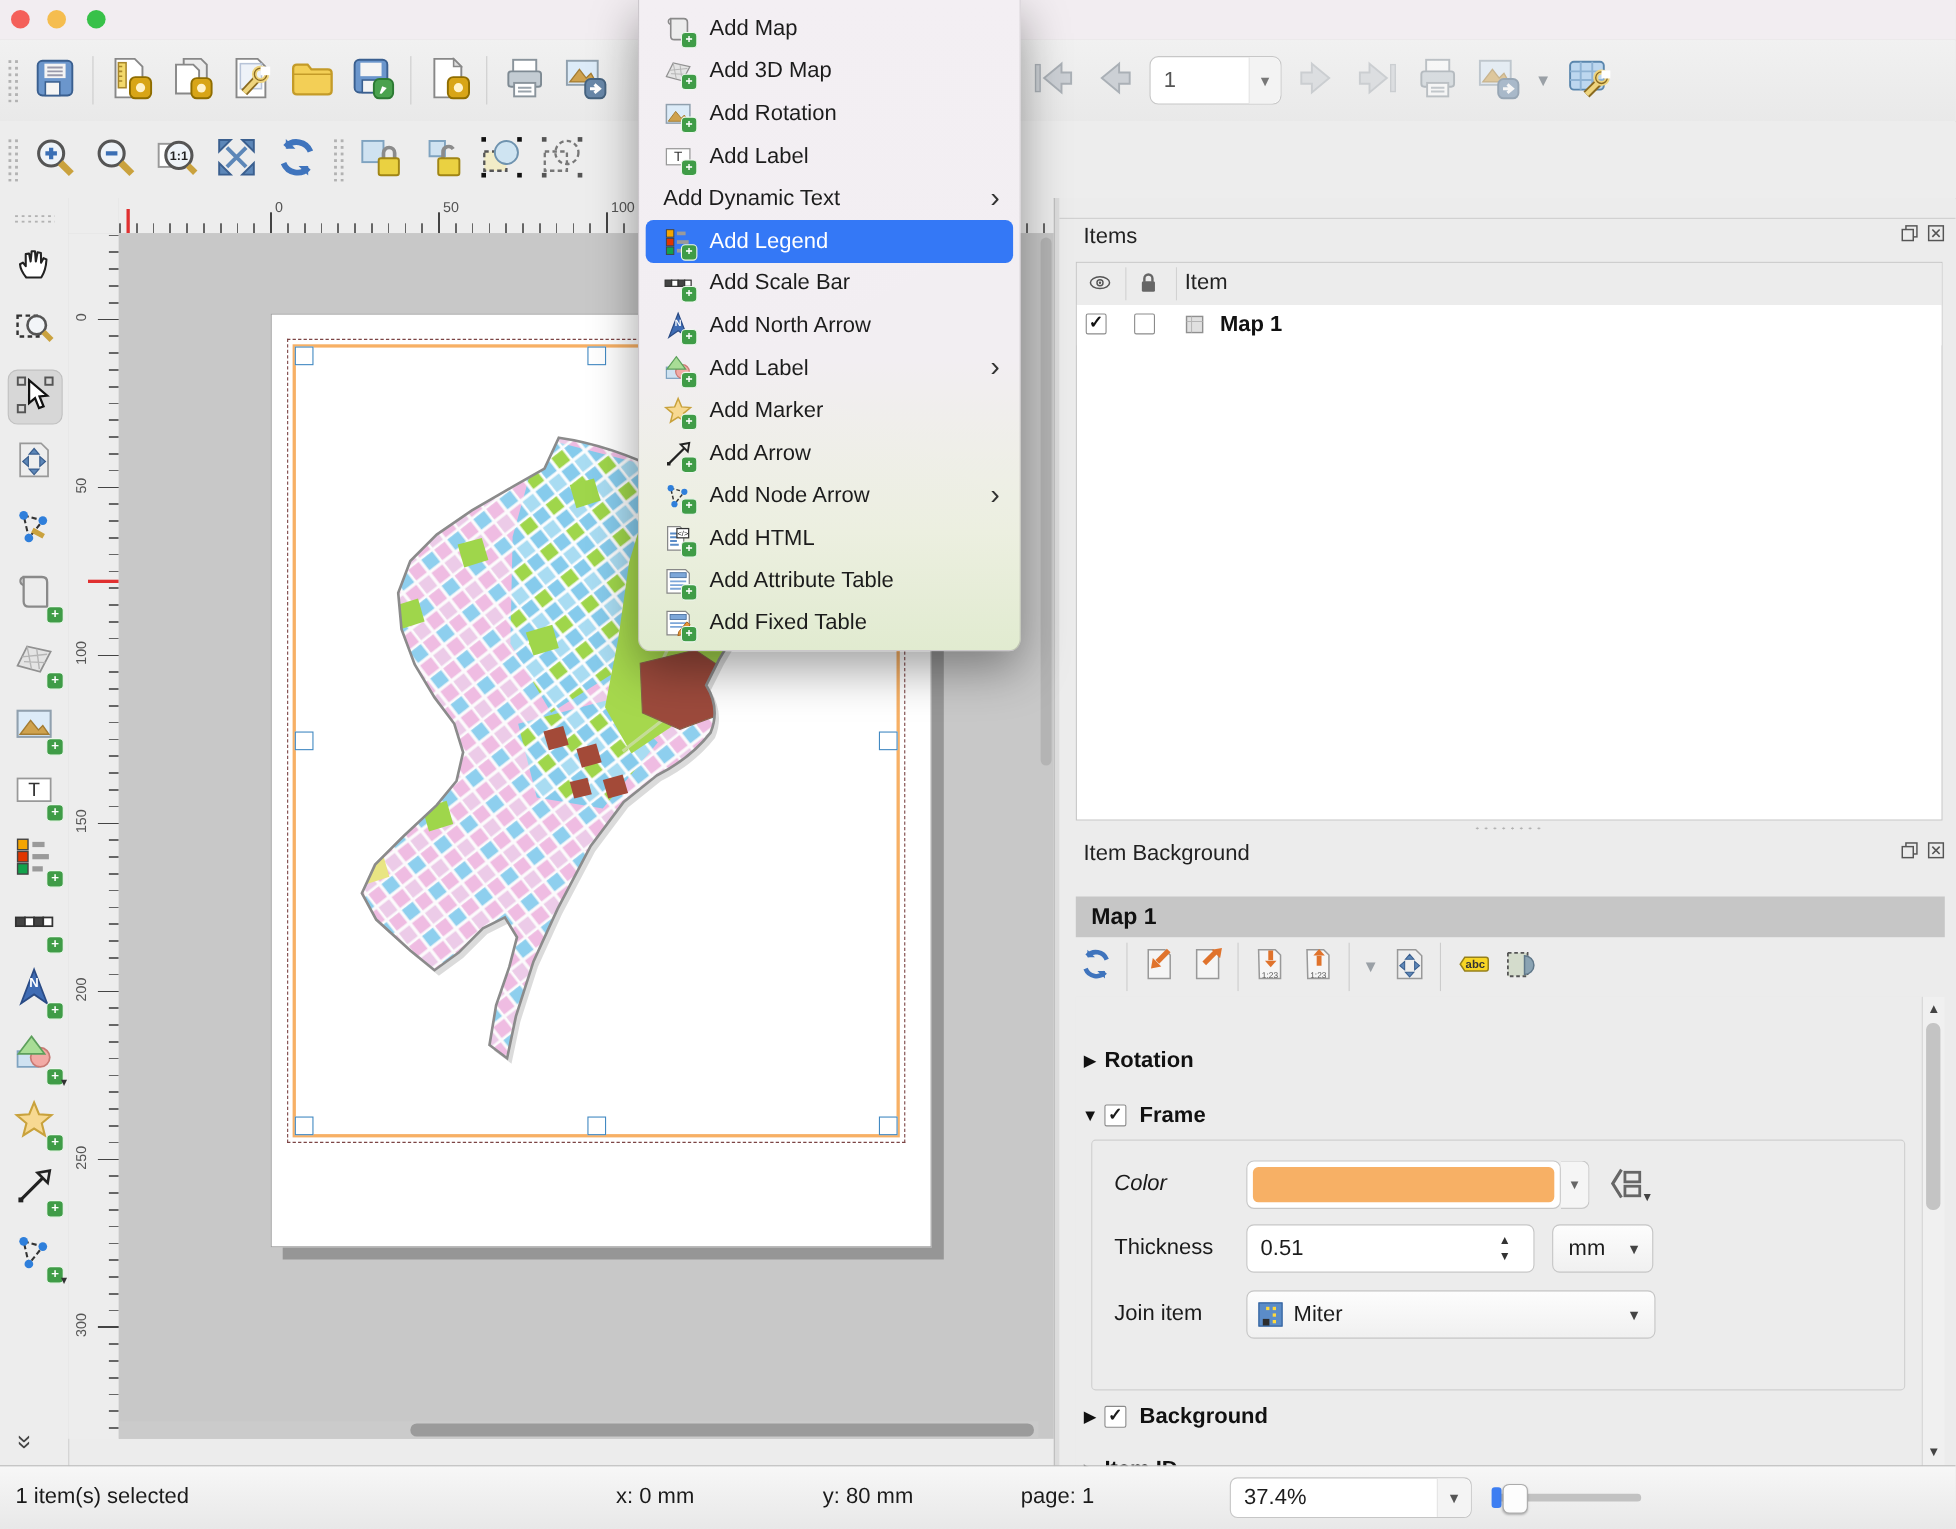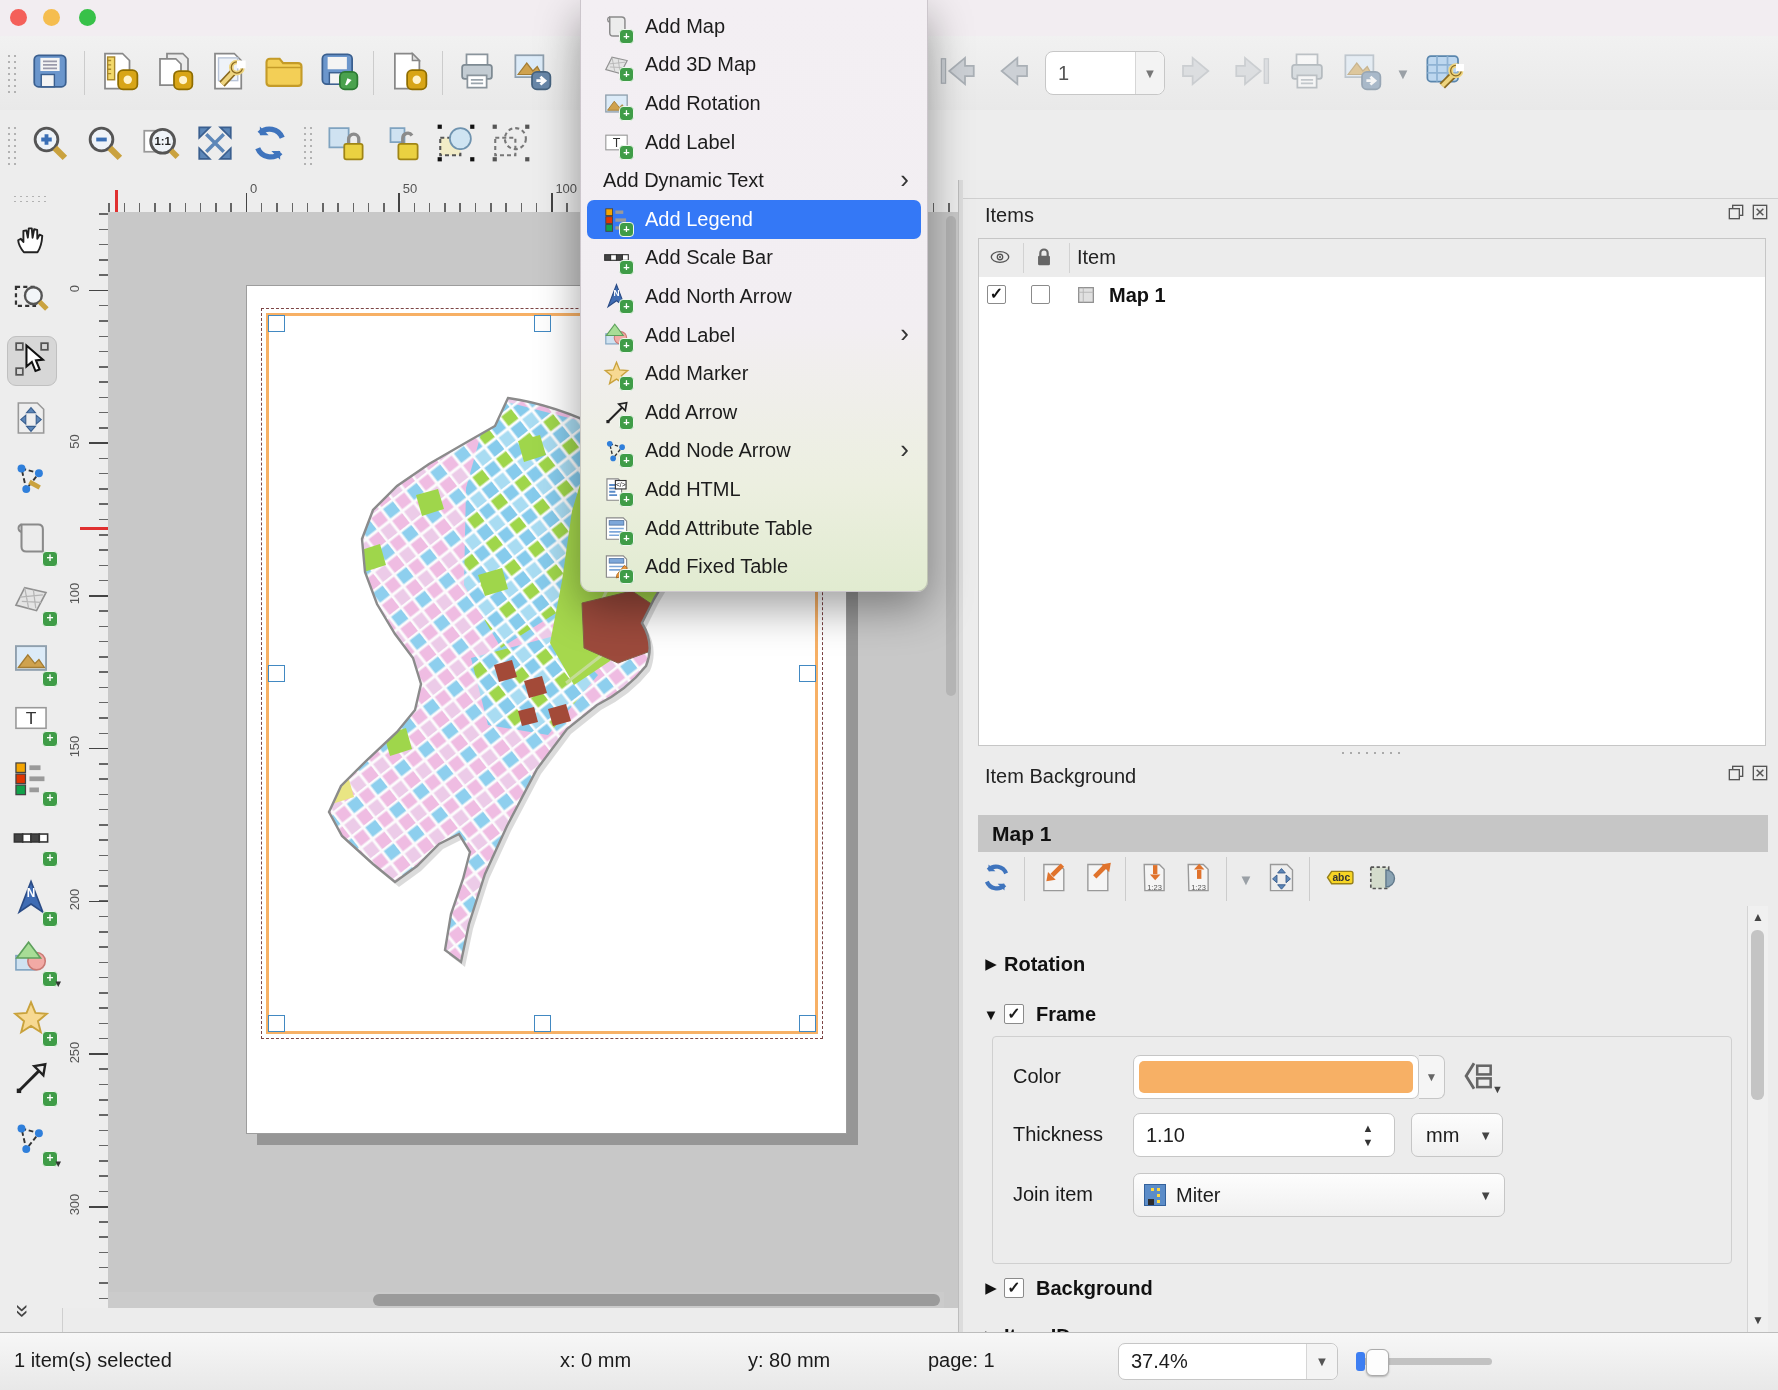--- a/index.html
+++ b/index.html
@@ -893,33 +893,33 @@
         <div class="secrow" style="top:44px;">
           <span class="tri">▶</span>
           <span class="seclabel">Rotation</span>
         </div>
         <div class="secrow" style="top:94px;">
           <span class="tri">▼</span>
           <span class="cb2">✓</span>
           <span class="seclabel">Frame</span>
         </div>
         <div id="groupbox">
-          <div class="flabel" style="left:20px;top:28px;">Color</div>
+          <div class="flabel" style="left:20px;top:28px;font-style:italic;">Color</div>
           <div class="colorbtn">
               <div class="fill" style="background: rgb(247, 176, 101);"></div>
             </div>
           <div class="colorcaret">▼</div>
           <div class="ddbtn">
             <svg>
                 <use href="#sym-ddbtn"></use>
               </svg><span class="dcaret">▼</span>
           </div>
           <div class="flabel" style="left:20px;top:86px;">Thickness</div>
           <div class="spinbox">
-              <span>1.10</span>
+              <span>0.51</span>
             </div>
           <div class="spinarrows">
               <span>▲</span>
               <span>▼</span>
             </div>
           <div class="unitcombo">
             <span>mm</span>
             <span class="ccaret">▼</span>
           </div>
           <div class="flabel" style="left:20px;top:146px;">Join item</div>

